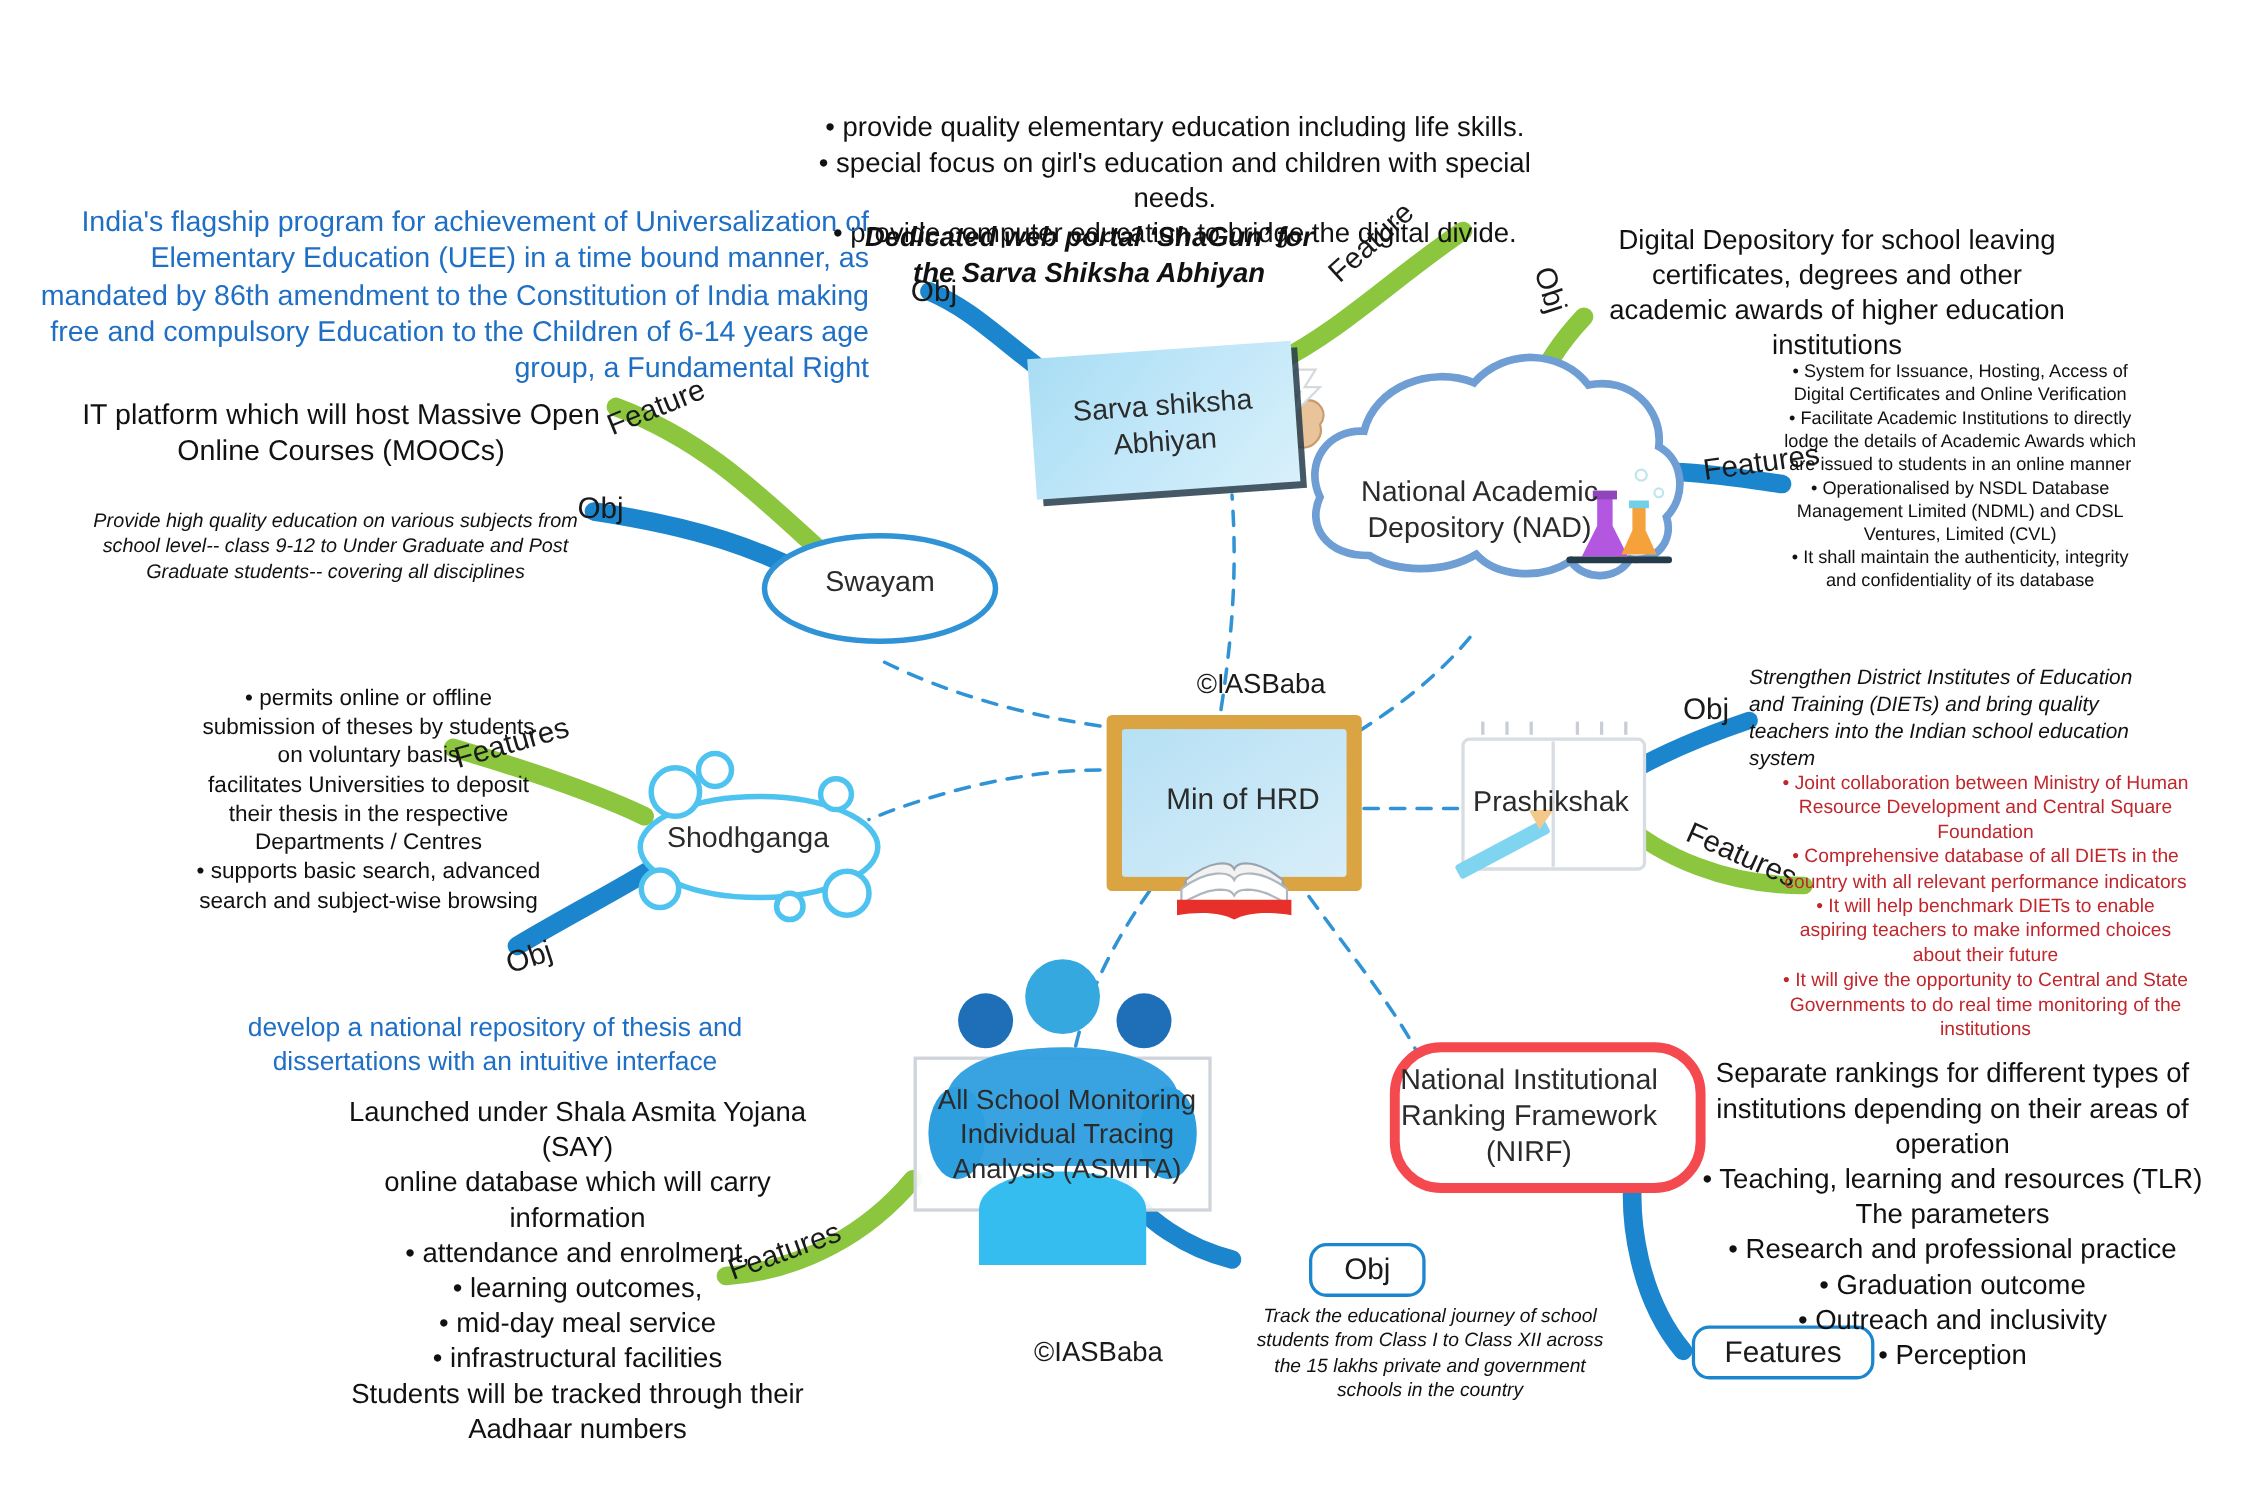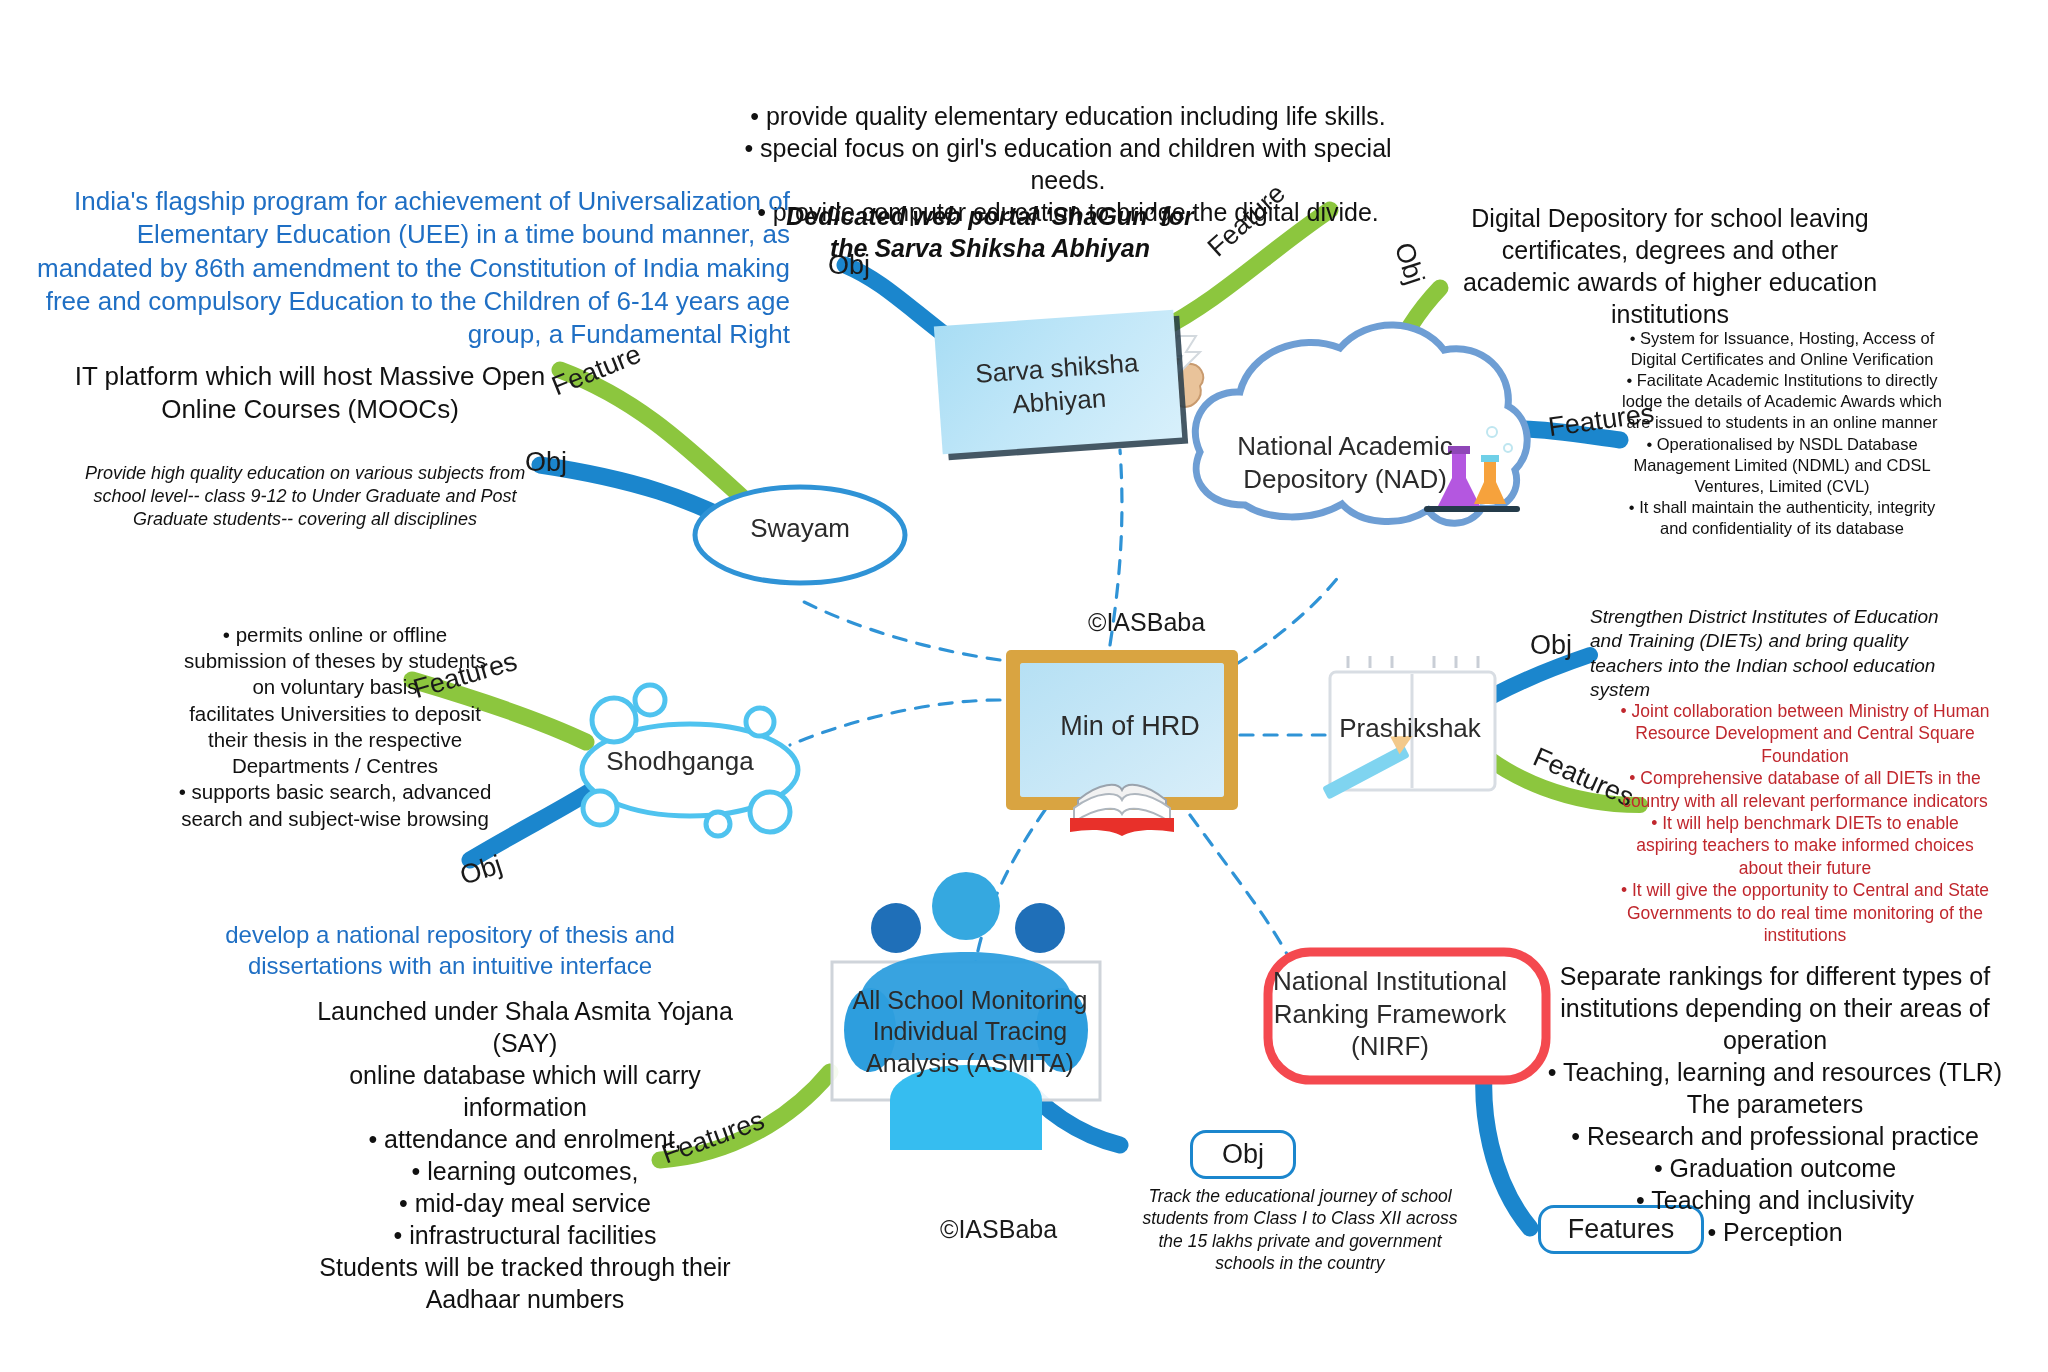--- a/index.html
+++ b/index.html
@@ -293,18 +293,18 @@
 </div>
 
 <div class="t" id="asmita-obj">Track the educational journey of school students from Class I to Class XII across the 15 lakhs private and government schools in the country</div>
 
 <div class="t" id="nirf-features">
   <div>Separate rankings for different types of institutions depending on their areas of operation</div>
   <div>• Teaching, learning and resources (TLR)</div>
   <div>The parameters</div>
   <div>• Research and professional practice</div>
   <div>• Graduation outcome</div>
-  <div>• Teaching and inclusivity</div>
+  <div>• Outreach and inclusivity</div>
   <div>• Perception</div>
 </div>
 
 <span class="wm" style="left:1088px;top:608px;">©IASBaba</span>
 <span class="wm" style="left:940px;top:1215px;">©IASBaba</span>
 
 </body></html>

